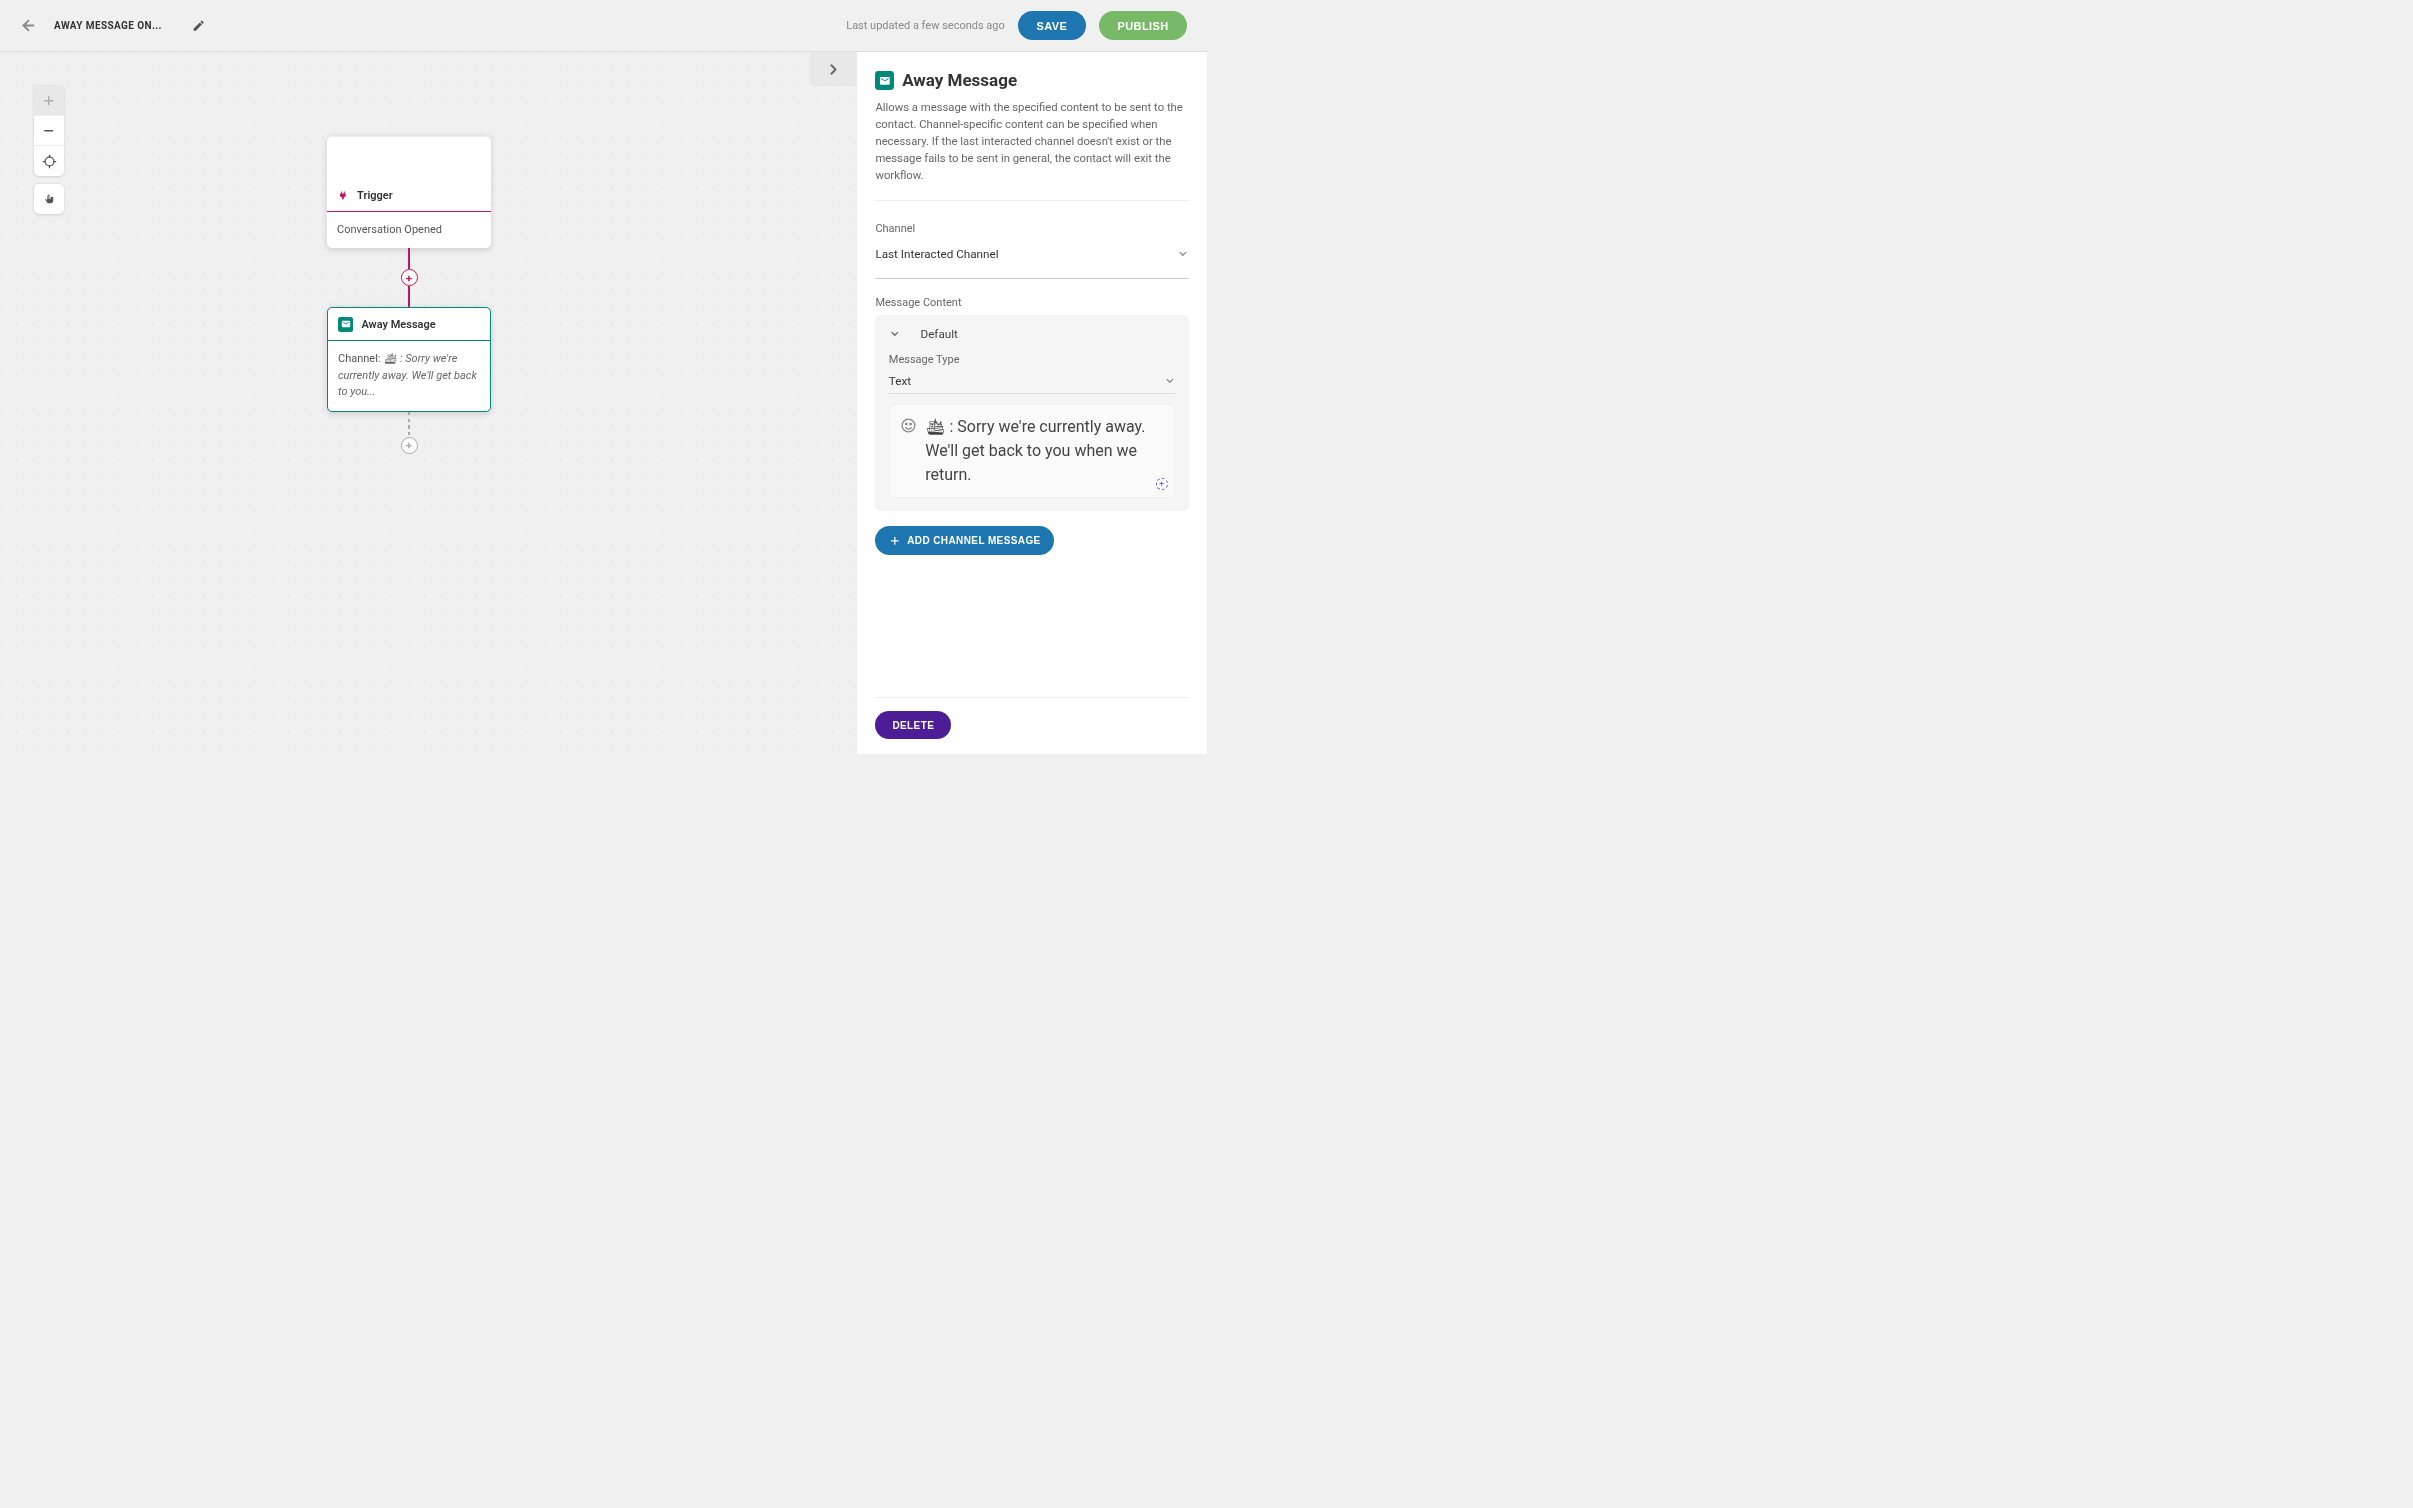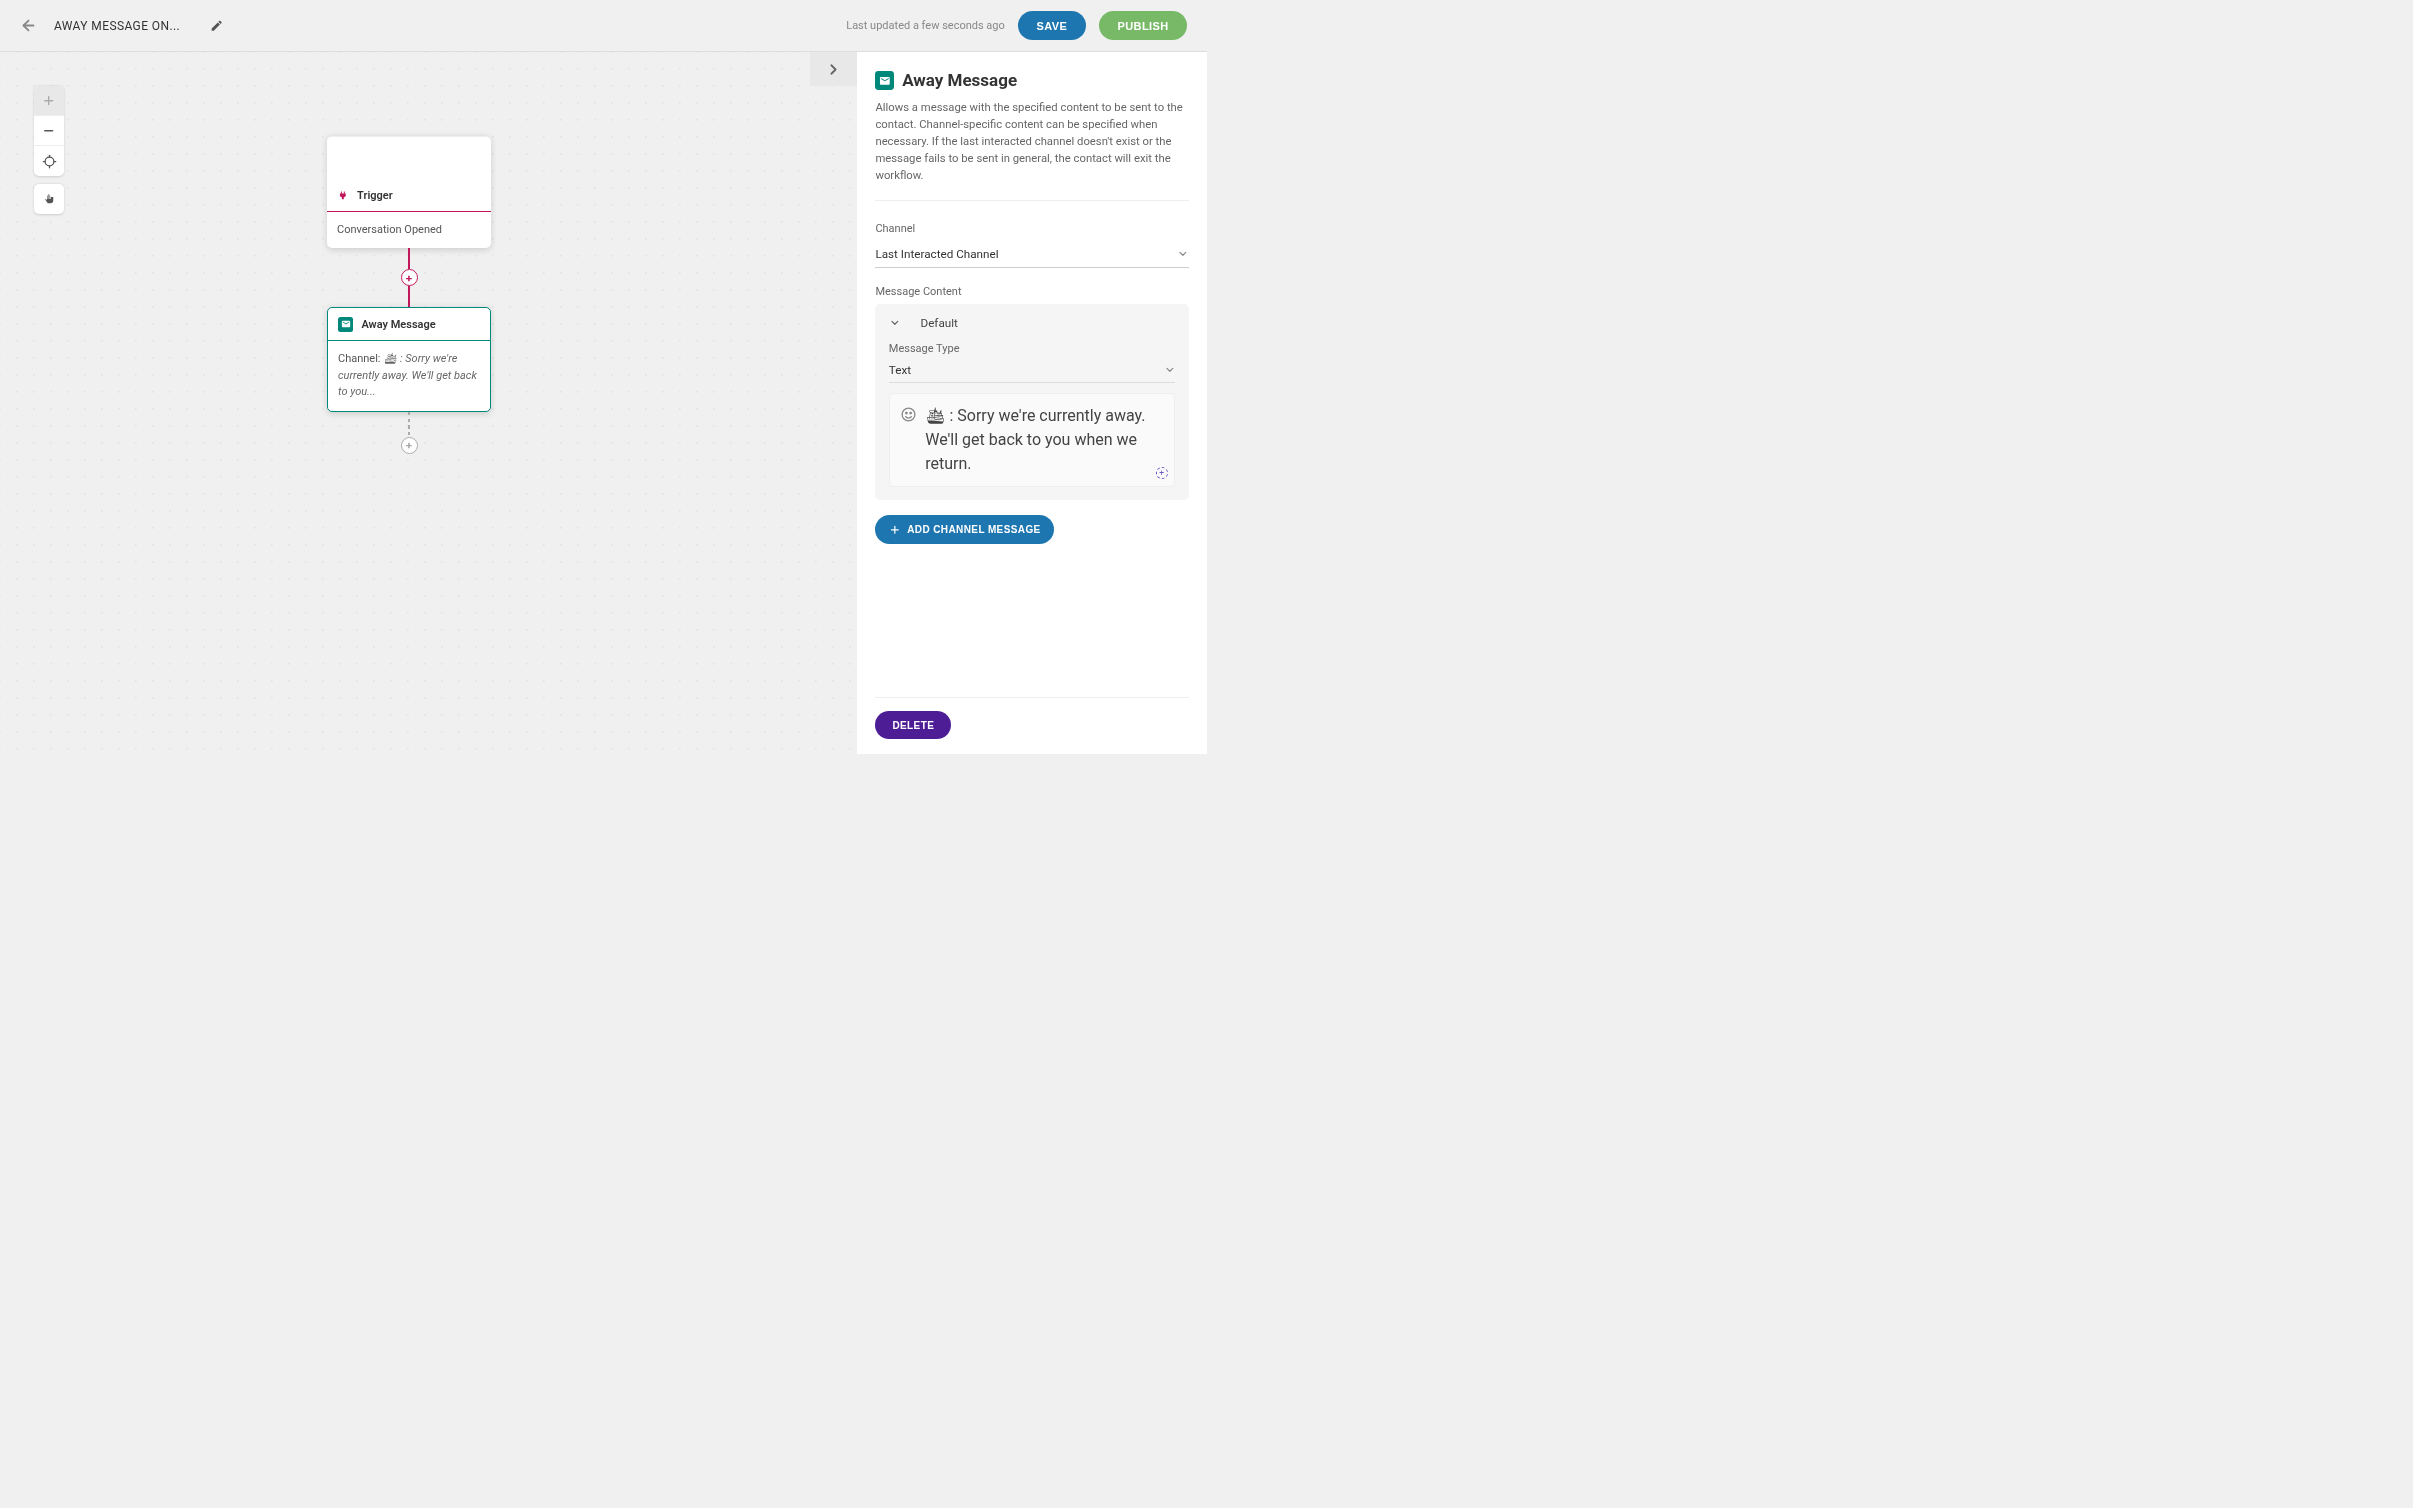--- a/index.html
+++ b/index.html
@@ -33,22 +33,22 @@
 }
 
 .back-arrow {
   color: #888;
   cursor: pointer;
   display: flex;
   align-items: center;
 }
 
 .workflow-title {
-  font-size: 12px;
-  font-weight: 400;
+  font-size: 10px;
+  font-weight: 700;
   letter-spacing: 0.4px;
   color: #333;
 }
 
 .edit-icon {
   color: #555;
   margin-left: 13.4px;
   cursor: pointer;
   display: flex;
 }
@@ -317,21 +317,21 @@
 .form-label {
   font-size: 11px;
   color: #666;
   margin-bottom: 6.7px;
 }
 
 .select-field {
   display: flex;
   align-items: center;
   justify-content: space-between;
-  padding: 5px 0 6px 0;
+  padding: 5px 0 17px 0;
   border-bottom: 0.8px solid #ccc;
   font-size: 11.7px;
   color: #333;
   cursor: pointer;
   margin-bottom: 17px;
 }
 
 .accordion {
   background: #f5f5f5;
   border-radius: 5px;

